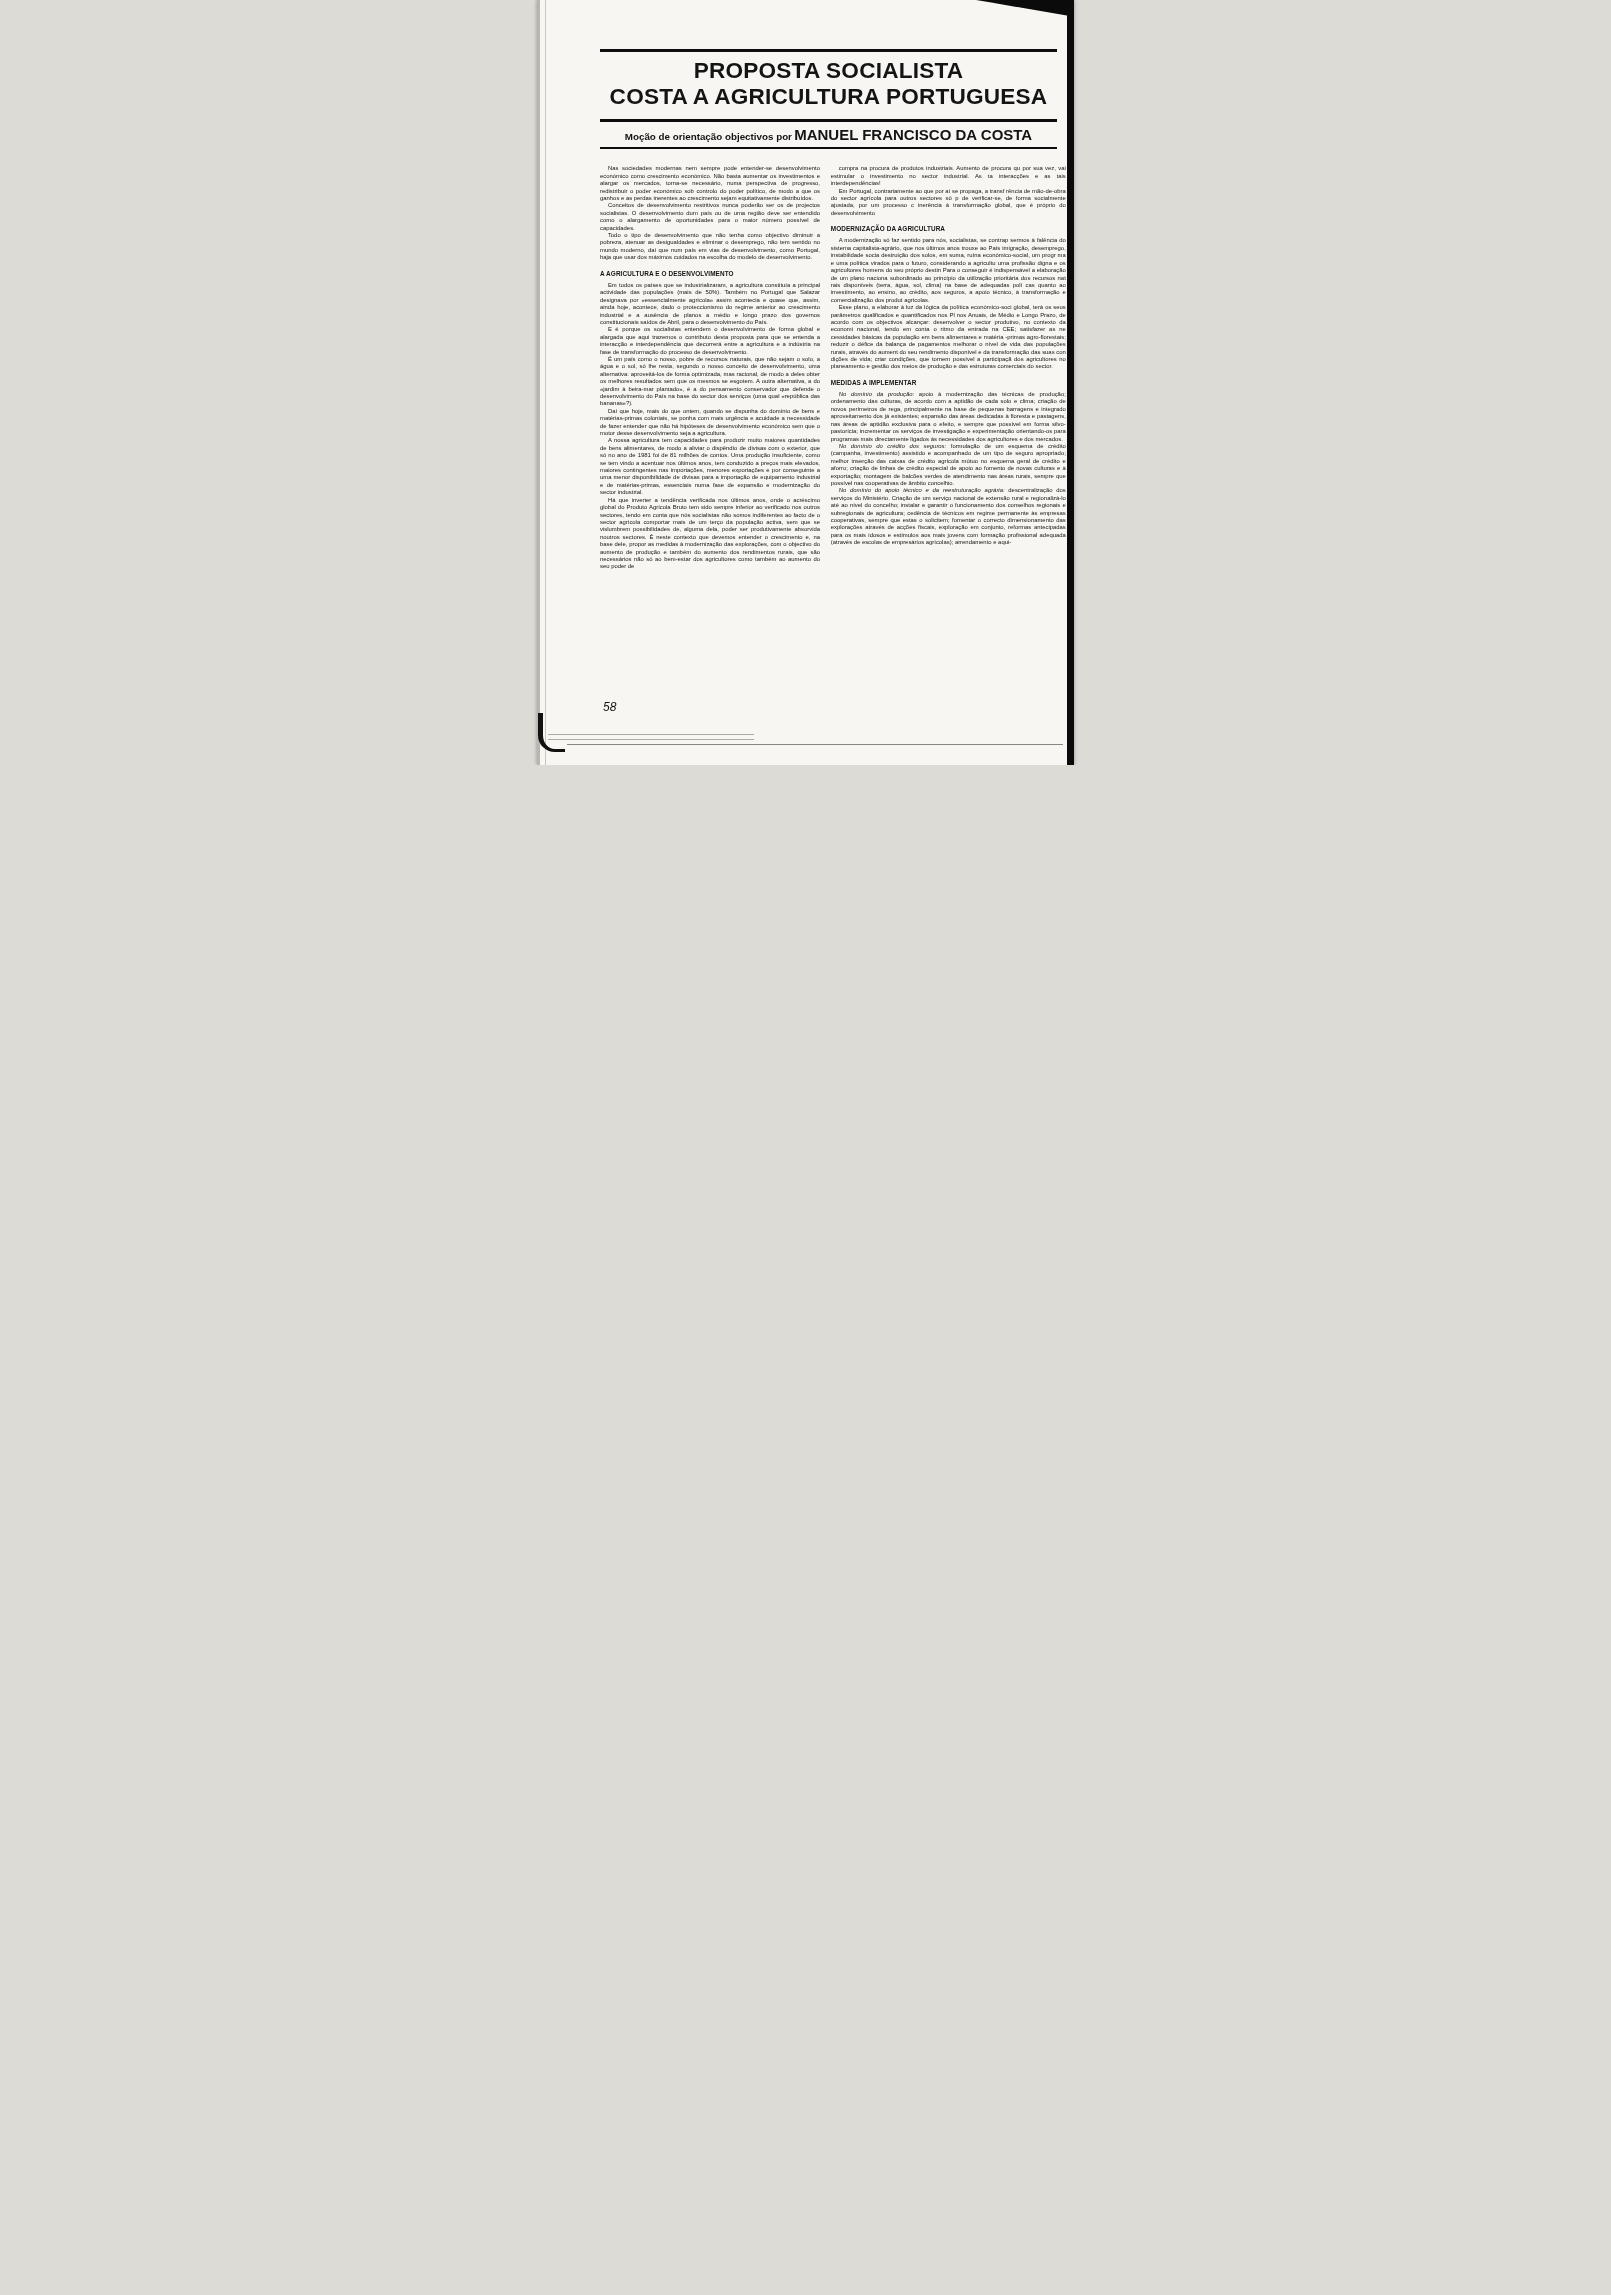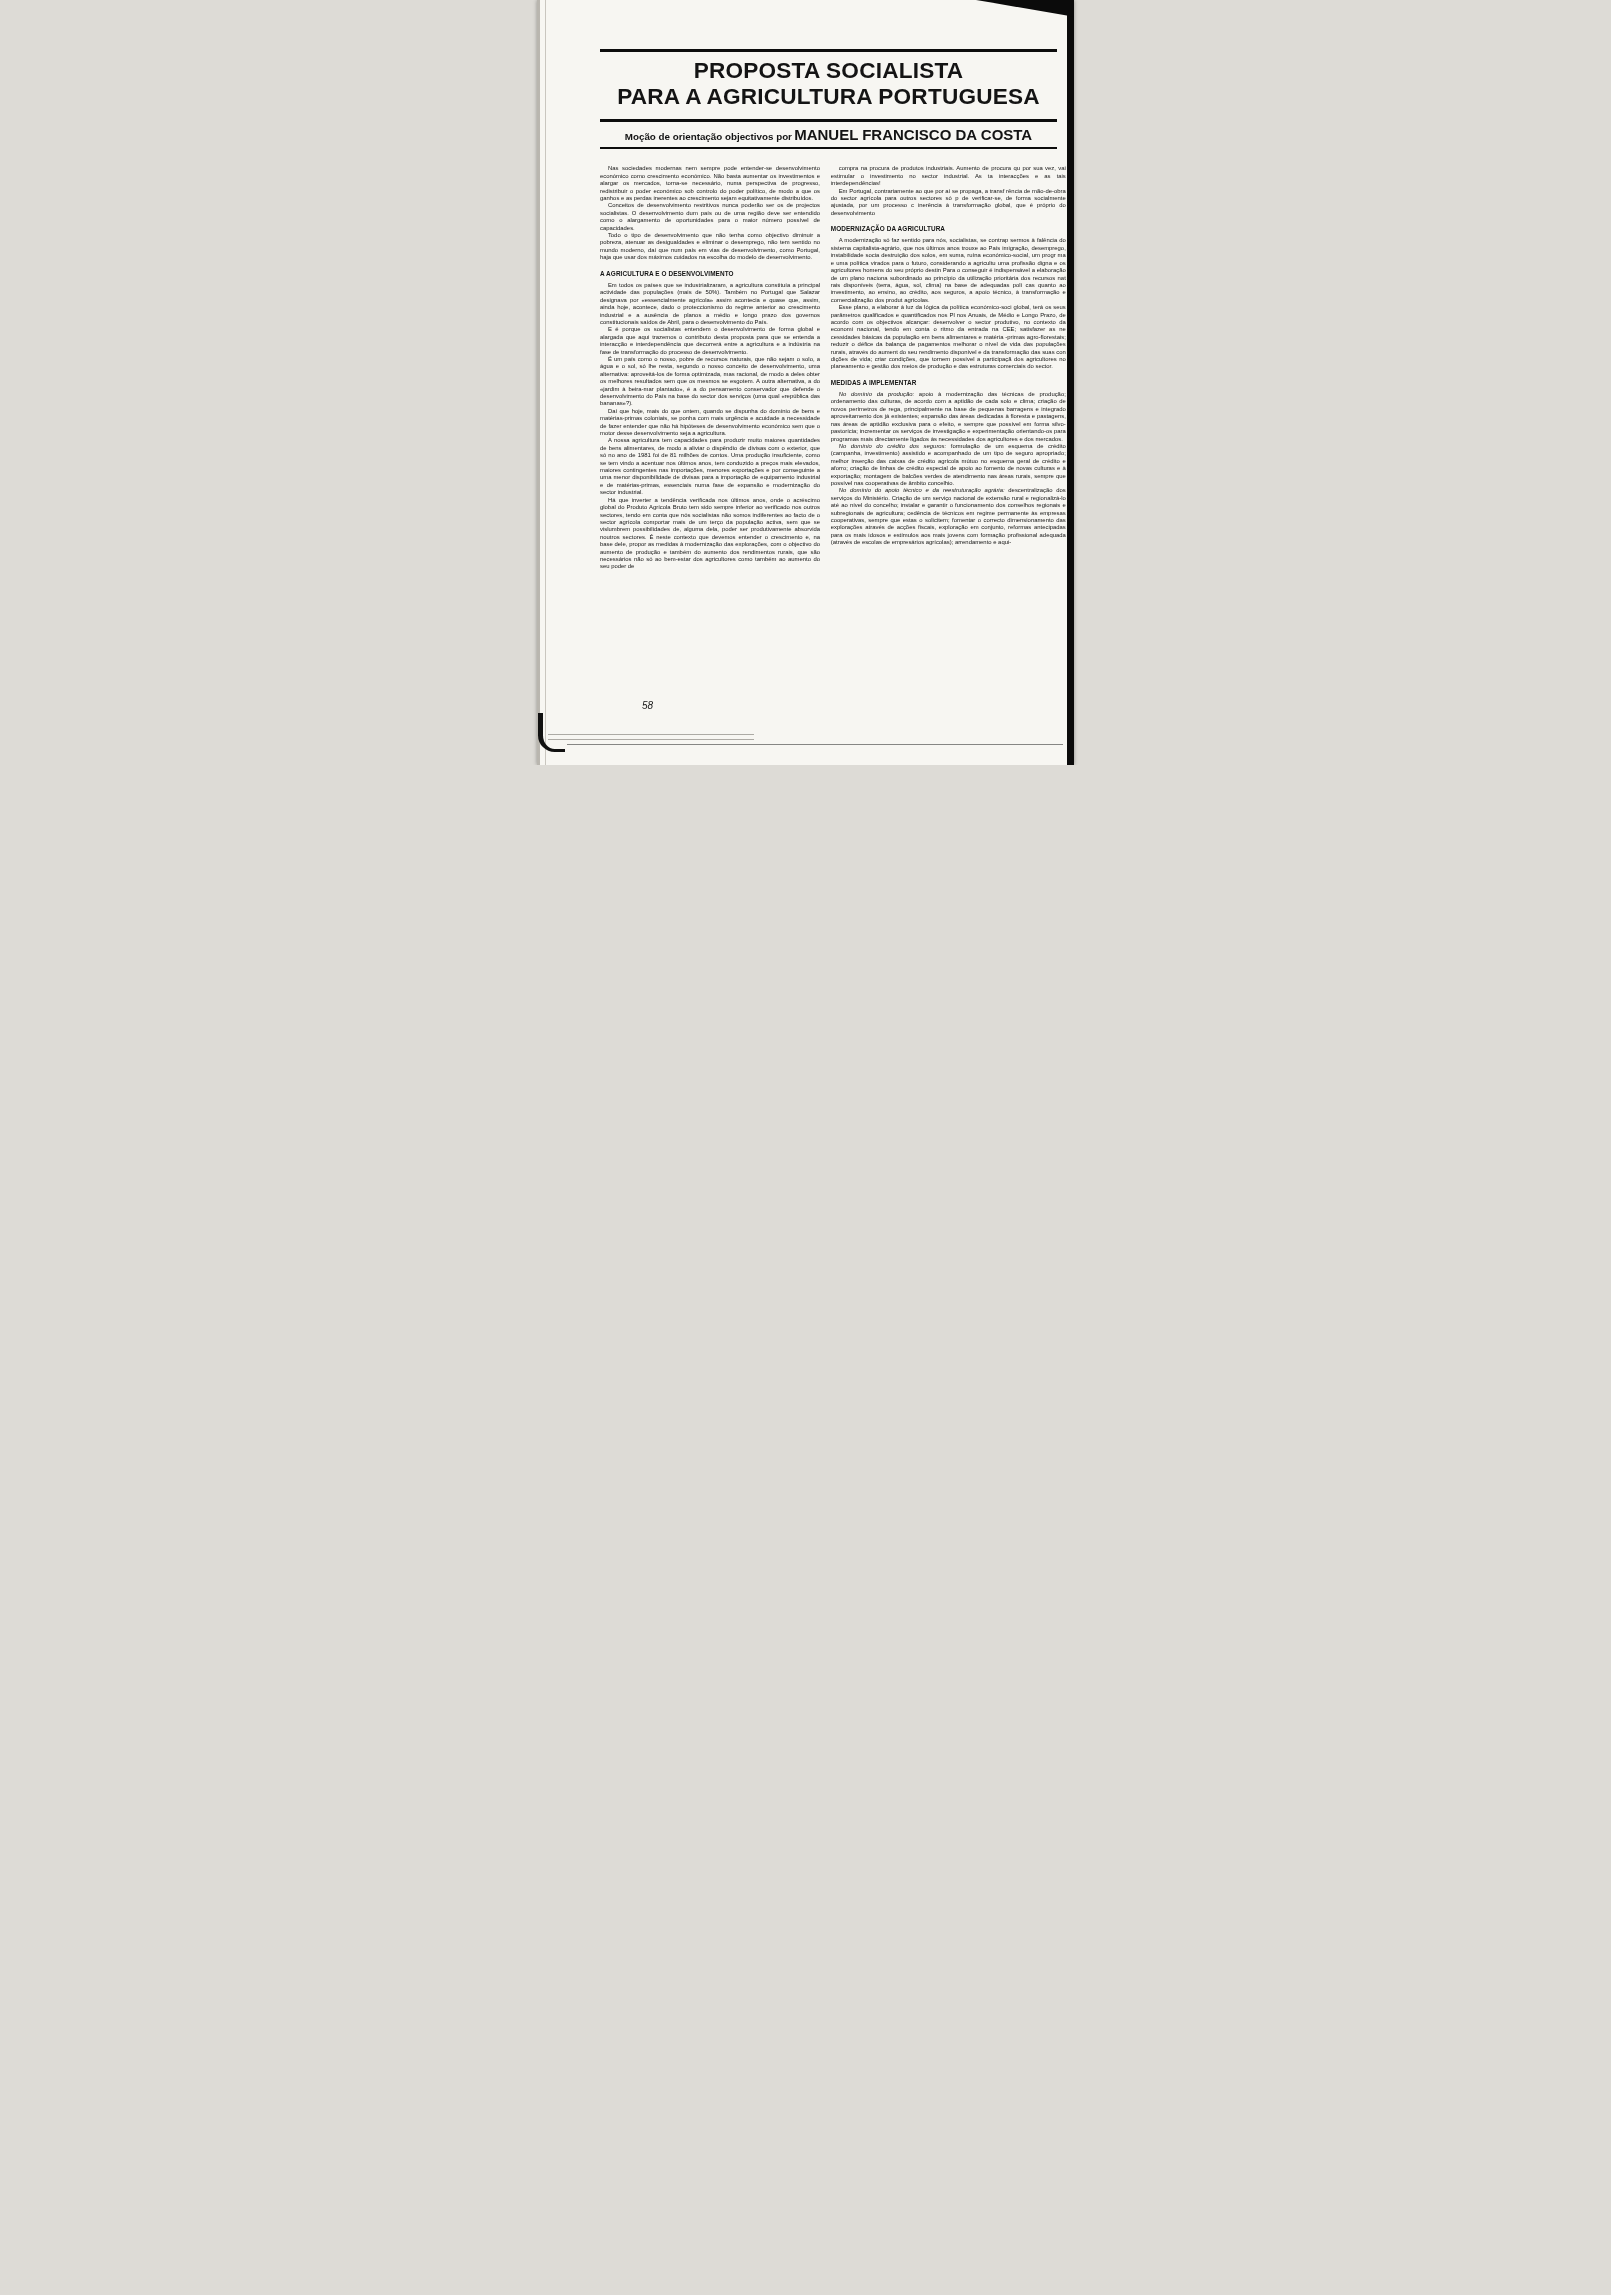--- a/index.html
+++ b/index.html
@@ -33,40 +33,40 @@
   .subtitle-bar .author { font-weight:700; font-size:15px; }
 
   
   .columns { position:relative; display:flex; margin:8.8px 0 0 63px; gap:10.8px; z-index:4; }
   .col-left  { width:220px; }
   .col-right { width:235px; }
   .col p { margin:0; font-size:5.9px; line-height:7.4px; text-align:justify; text-indent:7.9px; }
   .col h3 { font-size:6.4px; font-weight:700; letter-spacing:0.1px; margin:7.9px 0 5.4px; }
   .col p em { font-style:italic; }
 
-  .page-number { position:absolute; left:66px; top:700px; font-size:10px; font-style:italic; z-index:4;margin-left:39px; }
+  .page-number { position:absolute; left:66px; top:700px; font-size:12px; font-style:italic; z-index:4; }
 </style>
 </head>
 <body>
 
 <div class="page">
 
   <div class="edge-strip"></div>
   <div class="corner-wedge"></div>
   <div class="left-edge-line"></div>
   <div class="left-edge-shade"></div>
   <div class="corner-mark"></div>
   <div class="scan-lines"></div>
   <div class="bottom-rule-artifact"></div>
 
   <div class="masthead">
     <div class="rule-thick"></div>
     <div class="title">
       <div class="title-line">PROPOSTA SOCIALISTA</div>
-      <div class="title-line">PARA A AGRICULTURA PORTUGUESA</div>
+      <div class="title-line">COSTA A AGRICULTURA PORTUGUESA</div>
     </div>
     <div class="subtitle-bar">
       <span class="pre">Moção de orientação objectivos por</span>
       <span class="author">MANUEL FRANCISCO DA COSTA</span>
     </div>
   </div>
 
   <div class="columns">
     <div class="col col-left">
       <div>

